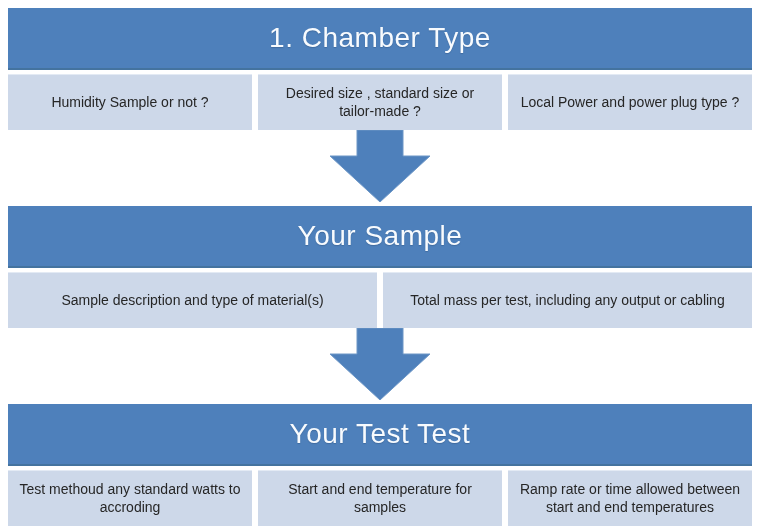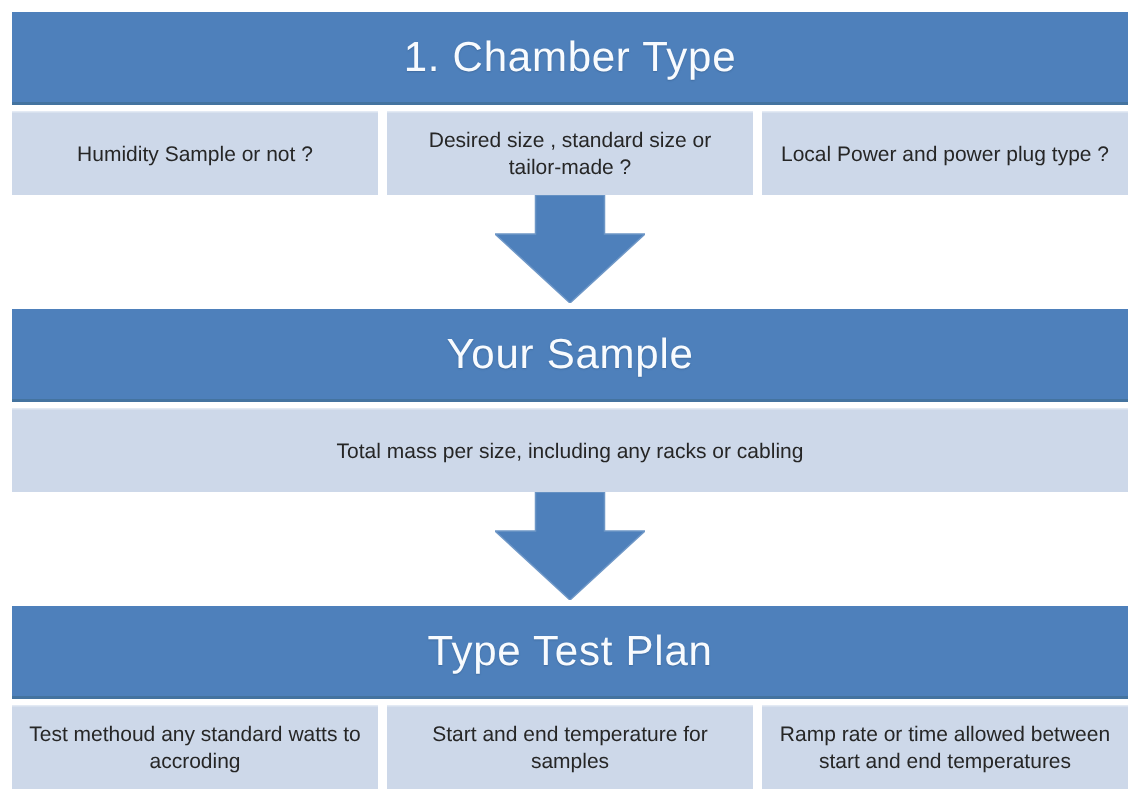--- a/index.html
+++ b/index.html
@@ -83,35 +83,36 @@
         <polygon points="27,0 73,0 73,26 100,26 50,72 0,26 27,26" fill="#4e80bb" stroke="#6d96c6" stroke-width="1"></polygon>
       </svg>
     </span>
   </div>
 
   <div class="section">
     <div class="section-header">
       <span class="title-text">Your Sample</span>
     </div>
     <div class="cells-row">
-      <div class="cell">Total mass per size, including any racks or cabling</div>
+      <div class="cell">Sample description and type of material(s)</div>
+      <div class="cell">Total mass per test, including any output or cabling</div>
     </div>
   </div>
 
   <div class="arrow-row">
     <span>
       <svg width="100" height="72" viewBox="0 0 100 72">
         <polygon points="27,0 73,0 73,26 100,26 50,72 0,26 27,26" fill="#4e80bb" stroke="#6d96c6" stroke-width="1"></polygon>
       </svg>
     </span>
   </div>
 
   <div class="section">
     <div class="section-header">
-      <span class="title-text">Type Test Plan</span>
+      <span class="title-text">Your Test Test</span>
     </div>
     <div class="cells-row">
       <div class="cell">Test methoud any standard watts to accroding</div>
       <div class="cell">Start and end temperature for samples</div>
       <div class="cell">Ramp rate or time allowed between start and end temperatures</div>
     </div>
   </div>
 
 </div>
 

